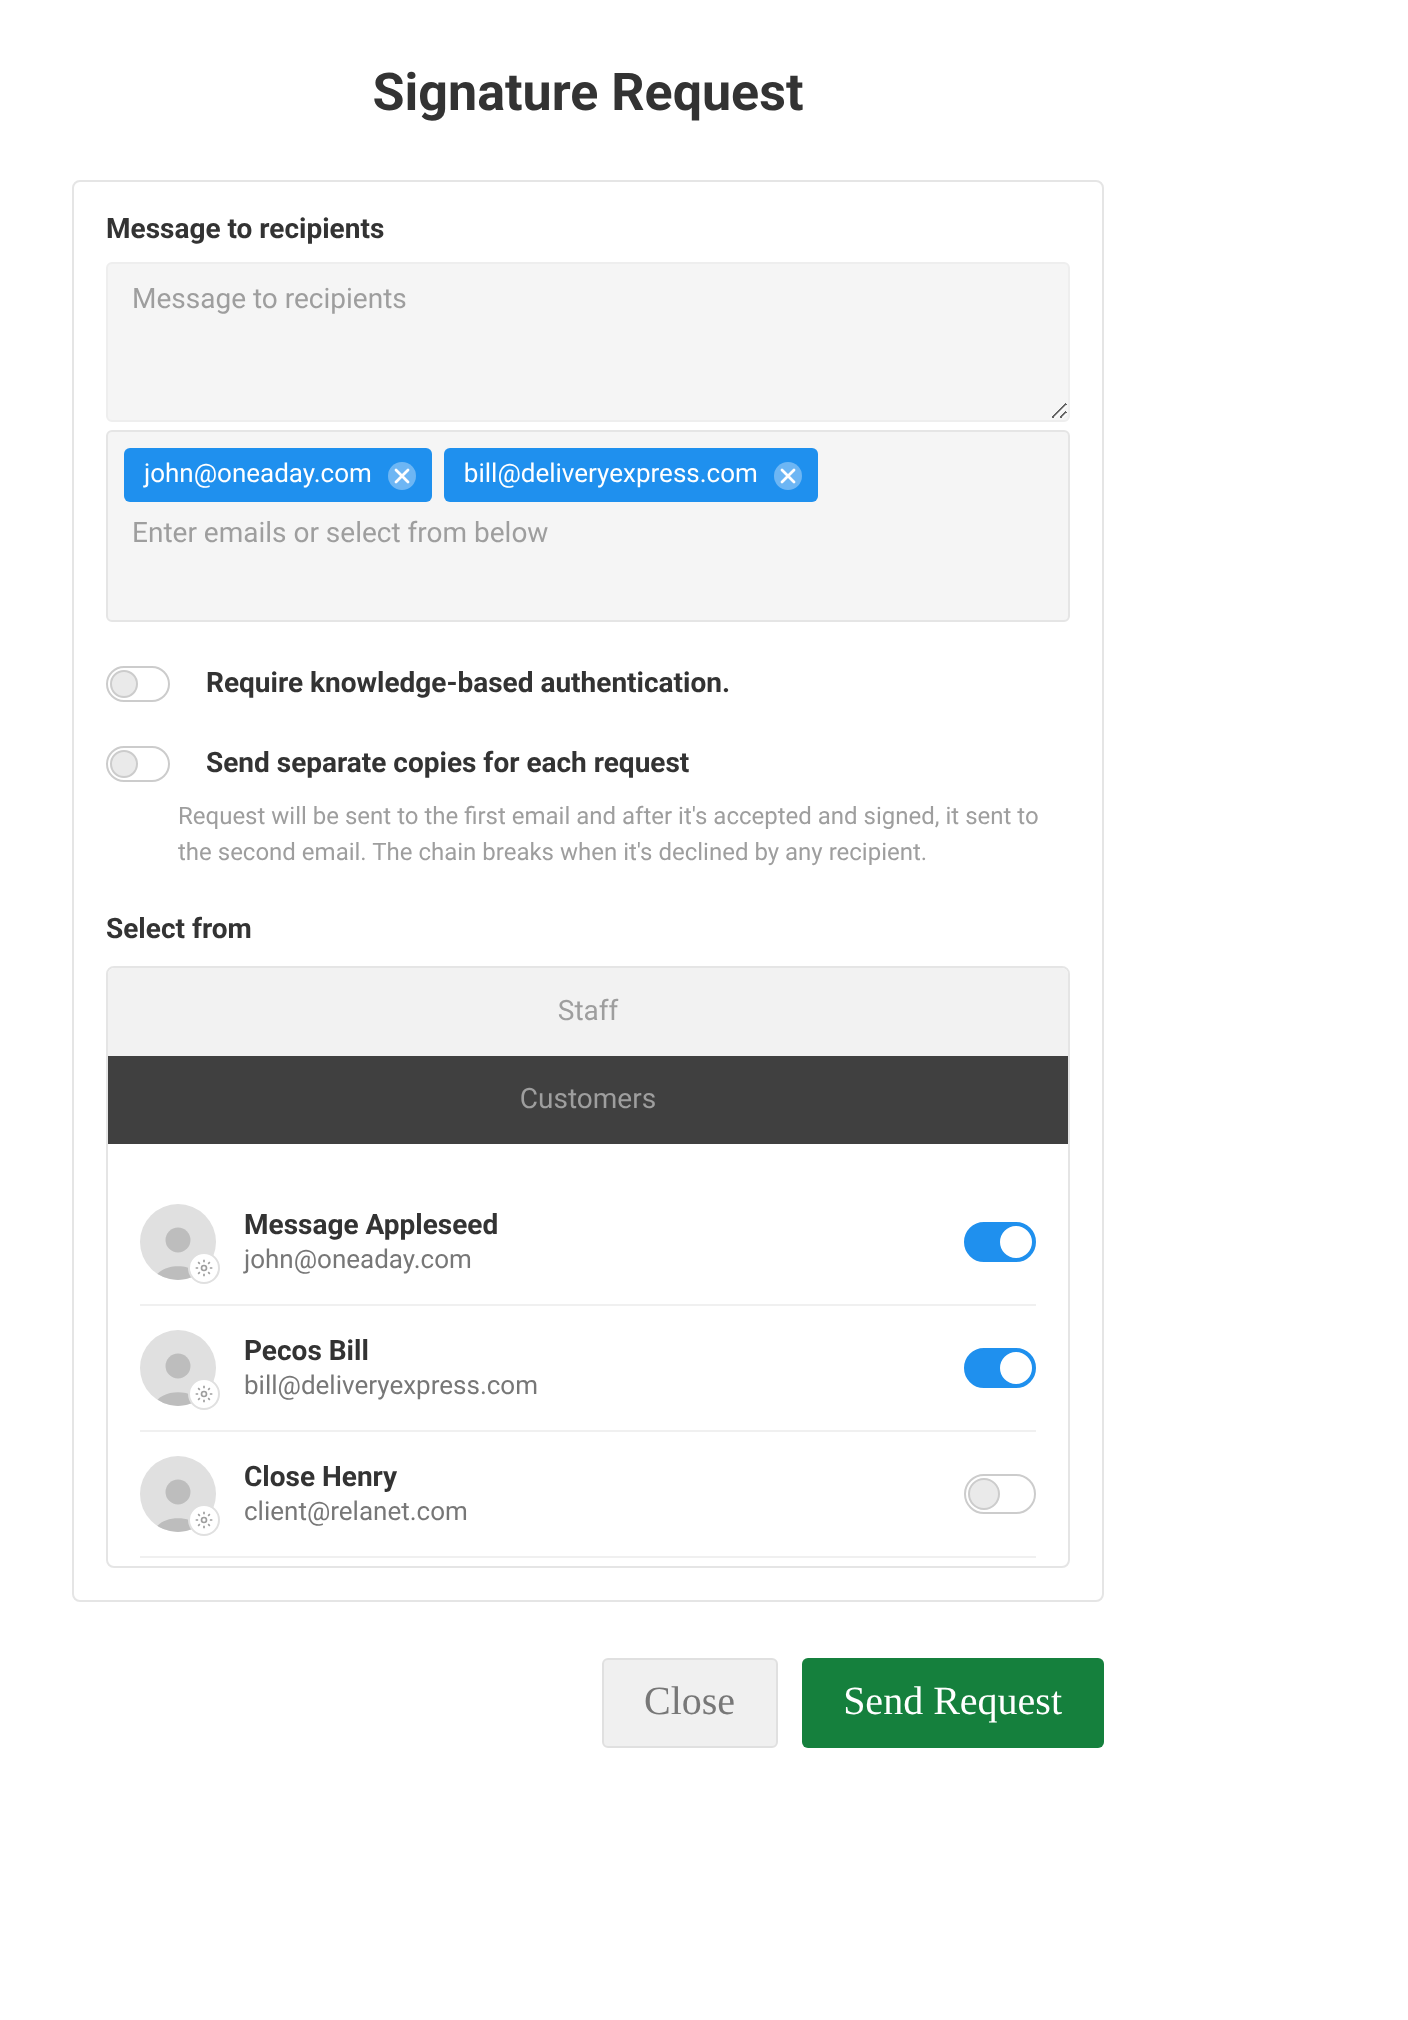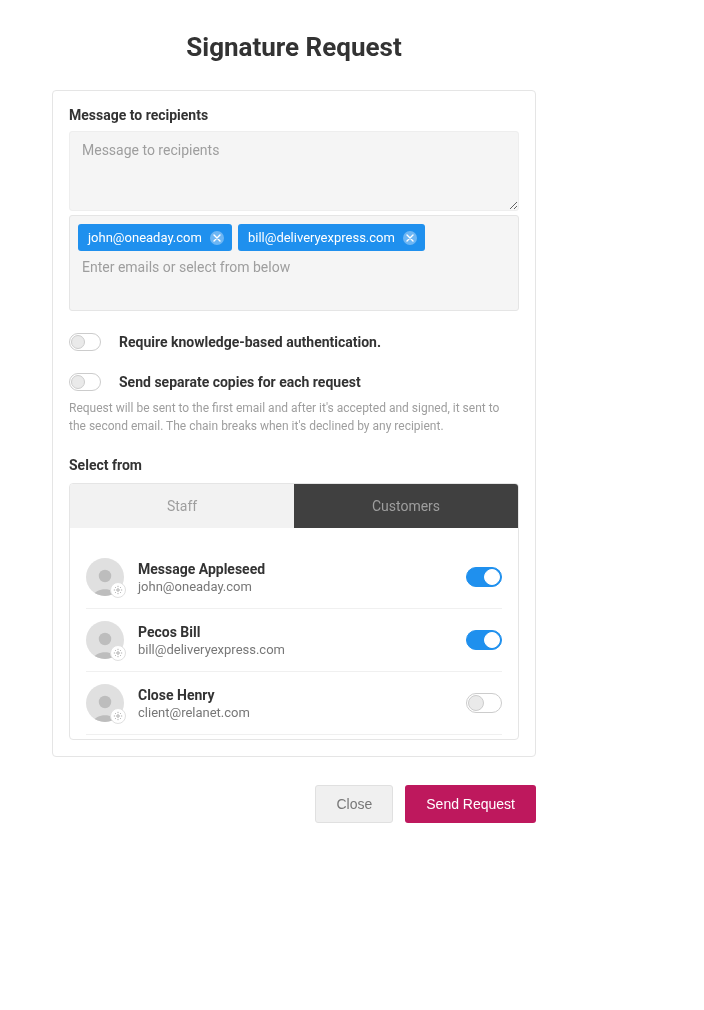--- a/index.html
+++ b/index.html
@@ -7,21 +7,21 @@
     margin: 0;
     padding: 0;
     width: 704px;
     height: 1010px;
     font-family: -apple-system, BlinkMacSystemFont, "Segoe UI", Roboto, "Helvetica Neue", Arial, sans-serif;
     color: #333;
     background: #fff;
   }
   .container {
     width: 588px;
-    padding: 0 52px;
+    padding: 0 36px;
   }
   .page-title {
     text-align: center;
     font-size: 26px;
     font-weight: 700;
     color: #333;
     margin: 32px 0 28px 0;
   }
   .card {
     border: 1px solid #e5e5e5;
@@ -141,35 +141,37 @@
   .toggle-label {
     font-size: 14px;
     font-weight: 700;
     color: #333;
   }
   .sub-help {
     font-size: 12px;
     color: #9e9e9e;
     margin-top: 8px;
     line-height: 1.5;
+    margin-left: 36px;
   }
 
   .section-label {
     font-weight: 700;
     font-size: 14px;
     margin-top: 22px;
     margin-bottom: 10px;
   }
   .tabs-card {
     border: 1px solid #e5e5e5;
     border-radius: 4px;
     overflow: hidden;
   }
   .tabs {
     display: flex;
+    flex-direction: column;
   }
   .tab {
     flex: 1;
     padding: 14px 0;
     text-align: center;
     font-size: 14px;
     color: #9e9e9e;
     background: #404040;
     cursor: pointer;
   }
@@ -241,33 +243,33 @@
   }
 
   .footer {
     display: flex;
     justify-content: flex-end;
     gap: 12px;
     margin-top: 28px;
   }
   .btn {
     padding: 10px 20px;
-    font-size: 14px;
+    font-size: 20px;
     border-radius: 3px;
     cursor: pointer;
     border: 1px solid transparent;
-    font-family: Liberation Sans, sans-serif;
+    font-family: Liberation Serif, serif;
   }
   .btn-secondary {
     background: #f0f0f0;
     color: #777;
     border-color: #e0e0e0;
   }
   .btn-primary {
-    background: #be185d;
+    background: #15803d;
     color: #fff;
   }
 </style>
 </head>
 <body>
 
 <div class="container">
   <h1 class="page-title">Signature Request</h1>
 
   <div class="card">

